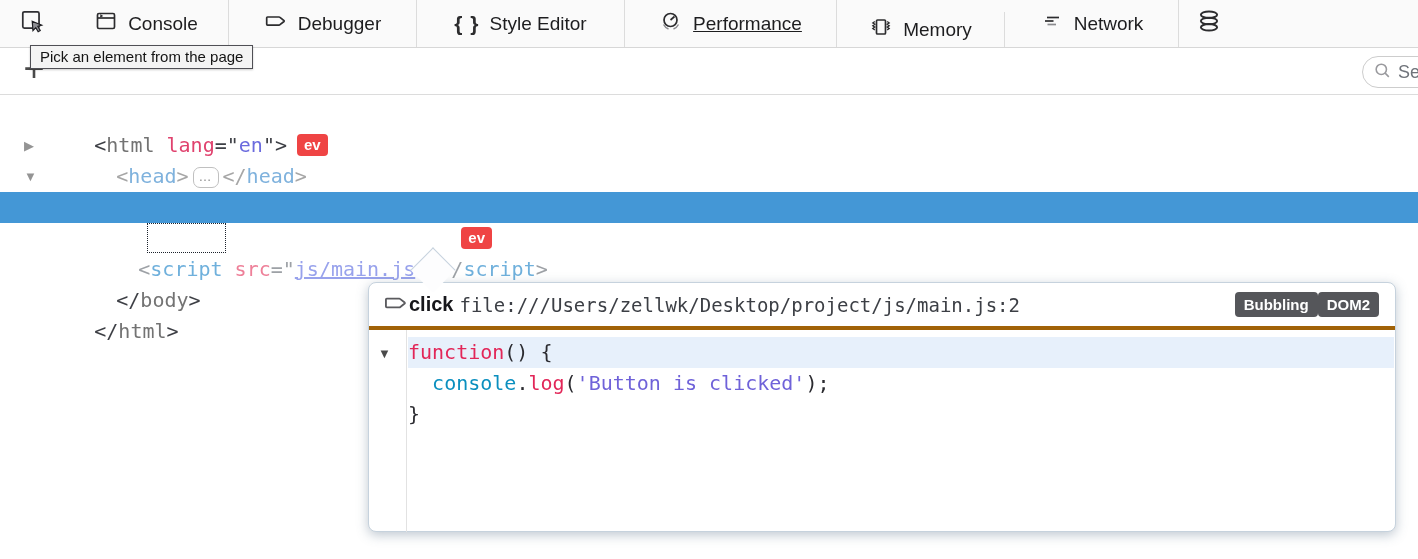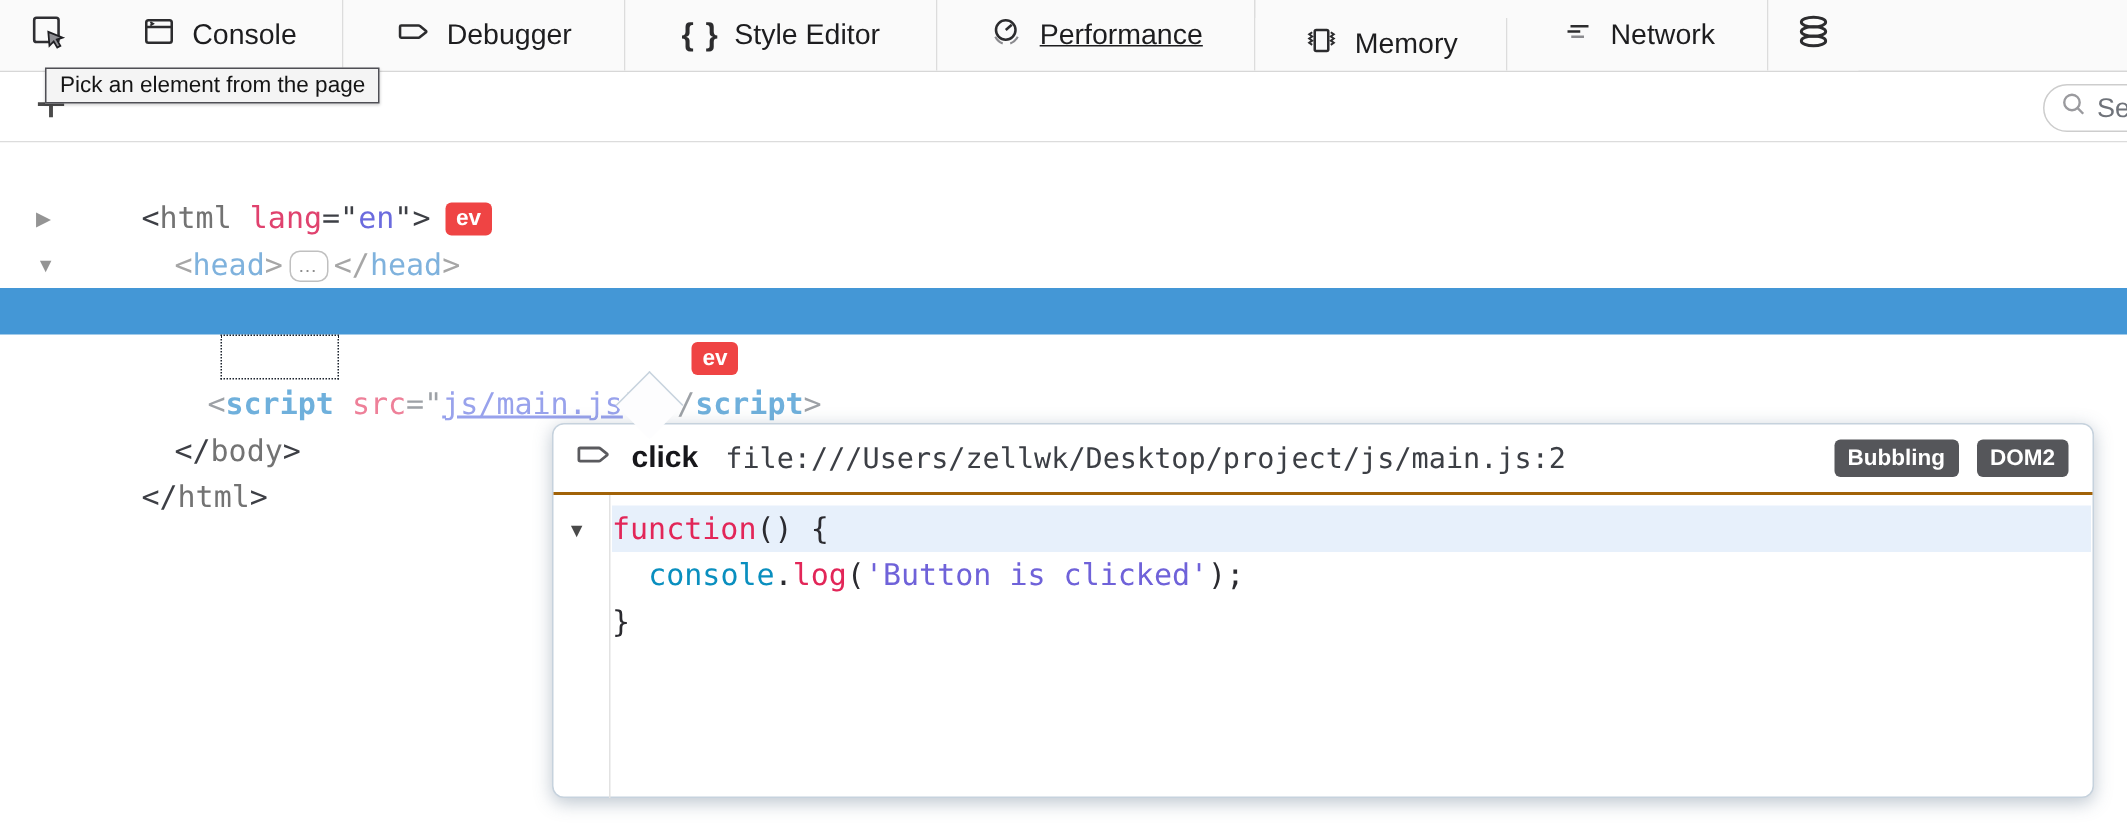--- a/index.html
+++ b/index.html
@@ -71,21 +71,21 @@
     font-family:"Liberation Sans", sans-serif;
   }
   .c-doc { color:#3f3f43; font-style:italic; }
   .c-brk { color:#3d3f45; }
   .c-tag { color:#737373; }
   .c-attr { color:#e0426e; }
   .c-val { color:#6b6bde; }
   .f-brk { color:#a6a6a6; }
   .f-tag { color:#7fb2dd; }
   .s-brk { color:#9da1a6; }
-  .s-tag { color:#6fb0dc;font-weight:bold; }
+  .s-tag { color:#6fb0dc; }
   .s-attr { color:#ee8099; }
   .s-val { color:#98a2ec; text-decoration:underline; }
   .ellipsis-badge {
     display:inline-block; border:1px solid #c0c0c0; border-radius:7px;
     color:#8d8d8d; font-size:13px; line-height:13px; padding:2px 5px 4px;
     margin:0 4px; vertical-align:2px; letter-spacing:1px;
     font-family:"Liberation Sans", sans-serif;
   }
   .ev-badge {
     display:inline-block; background:#ef4444; color:#fff; border-radius:4px;
@@ -100,22 +100,22 @@
     position:absolute; left:368px; top:282px; width:1028px; height:250px;
     background:#fff; border:1px solid #c6d2dd; border-radius:8px;
     box-shadow:0 3px 12px rgba(70,95,120,.35); z-index:10;
   }
   #popup-caret {
     position:absolute; left:417px; top:254px; width:32px; height:32px;
     background:#fdfdfe; transform:rotate(45deg);
     border-left:1px solid #c6d2dd; border-top:1px solid #c6d2dd; z-index:11;
   }
   #popup-header {
-    position:relative; height:47px; border-bottom:2px solid #a16207;
-    display:flex; align-items:center; padding:0 16px 0 14px; gap:12px; z-index:12;
+    position:relative; height:47px; border-bottom:4px solid #a16207;
+    display:flex; align-items:center; padding:0 16px 0 14px; z-index:12;
     background:transparent;
   }
   #event-type { font-size:20px; font-weight:bold; color:#17171b; }
   #event-source {
     flex:1; font-family:"DejaVu Sans Mono", monospace; font-size:19px; color:#3c3f45;
     margin-left:6px; white-space:nowrap; overflow:hidden;
   }
   .attr-badge {
     background:#55565a; color:#fff; border-radius:4px; font-size:15px; font-weight:bold;
     padding:4px 9px; white-space:nowrap;

